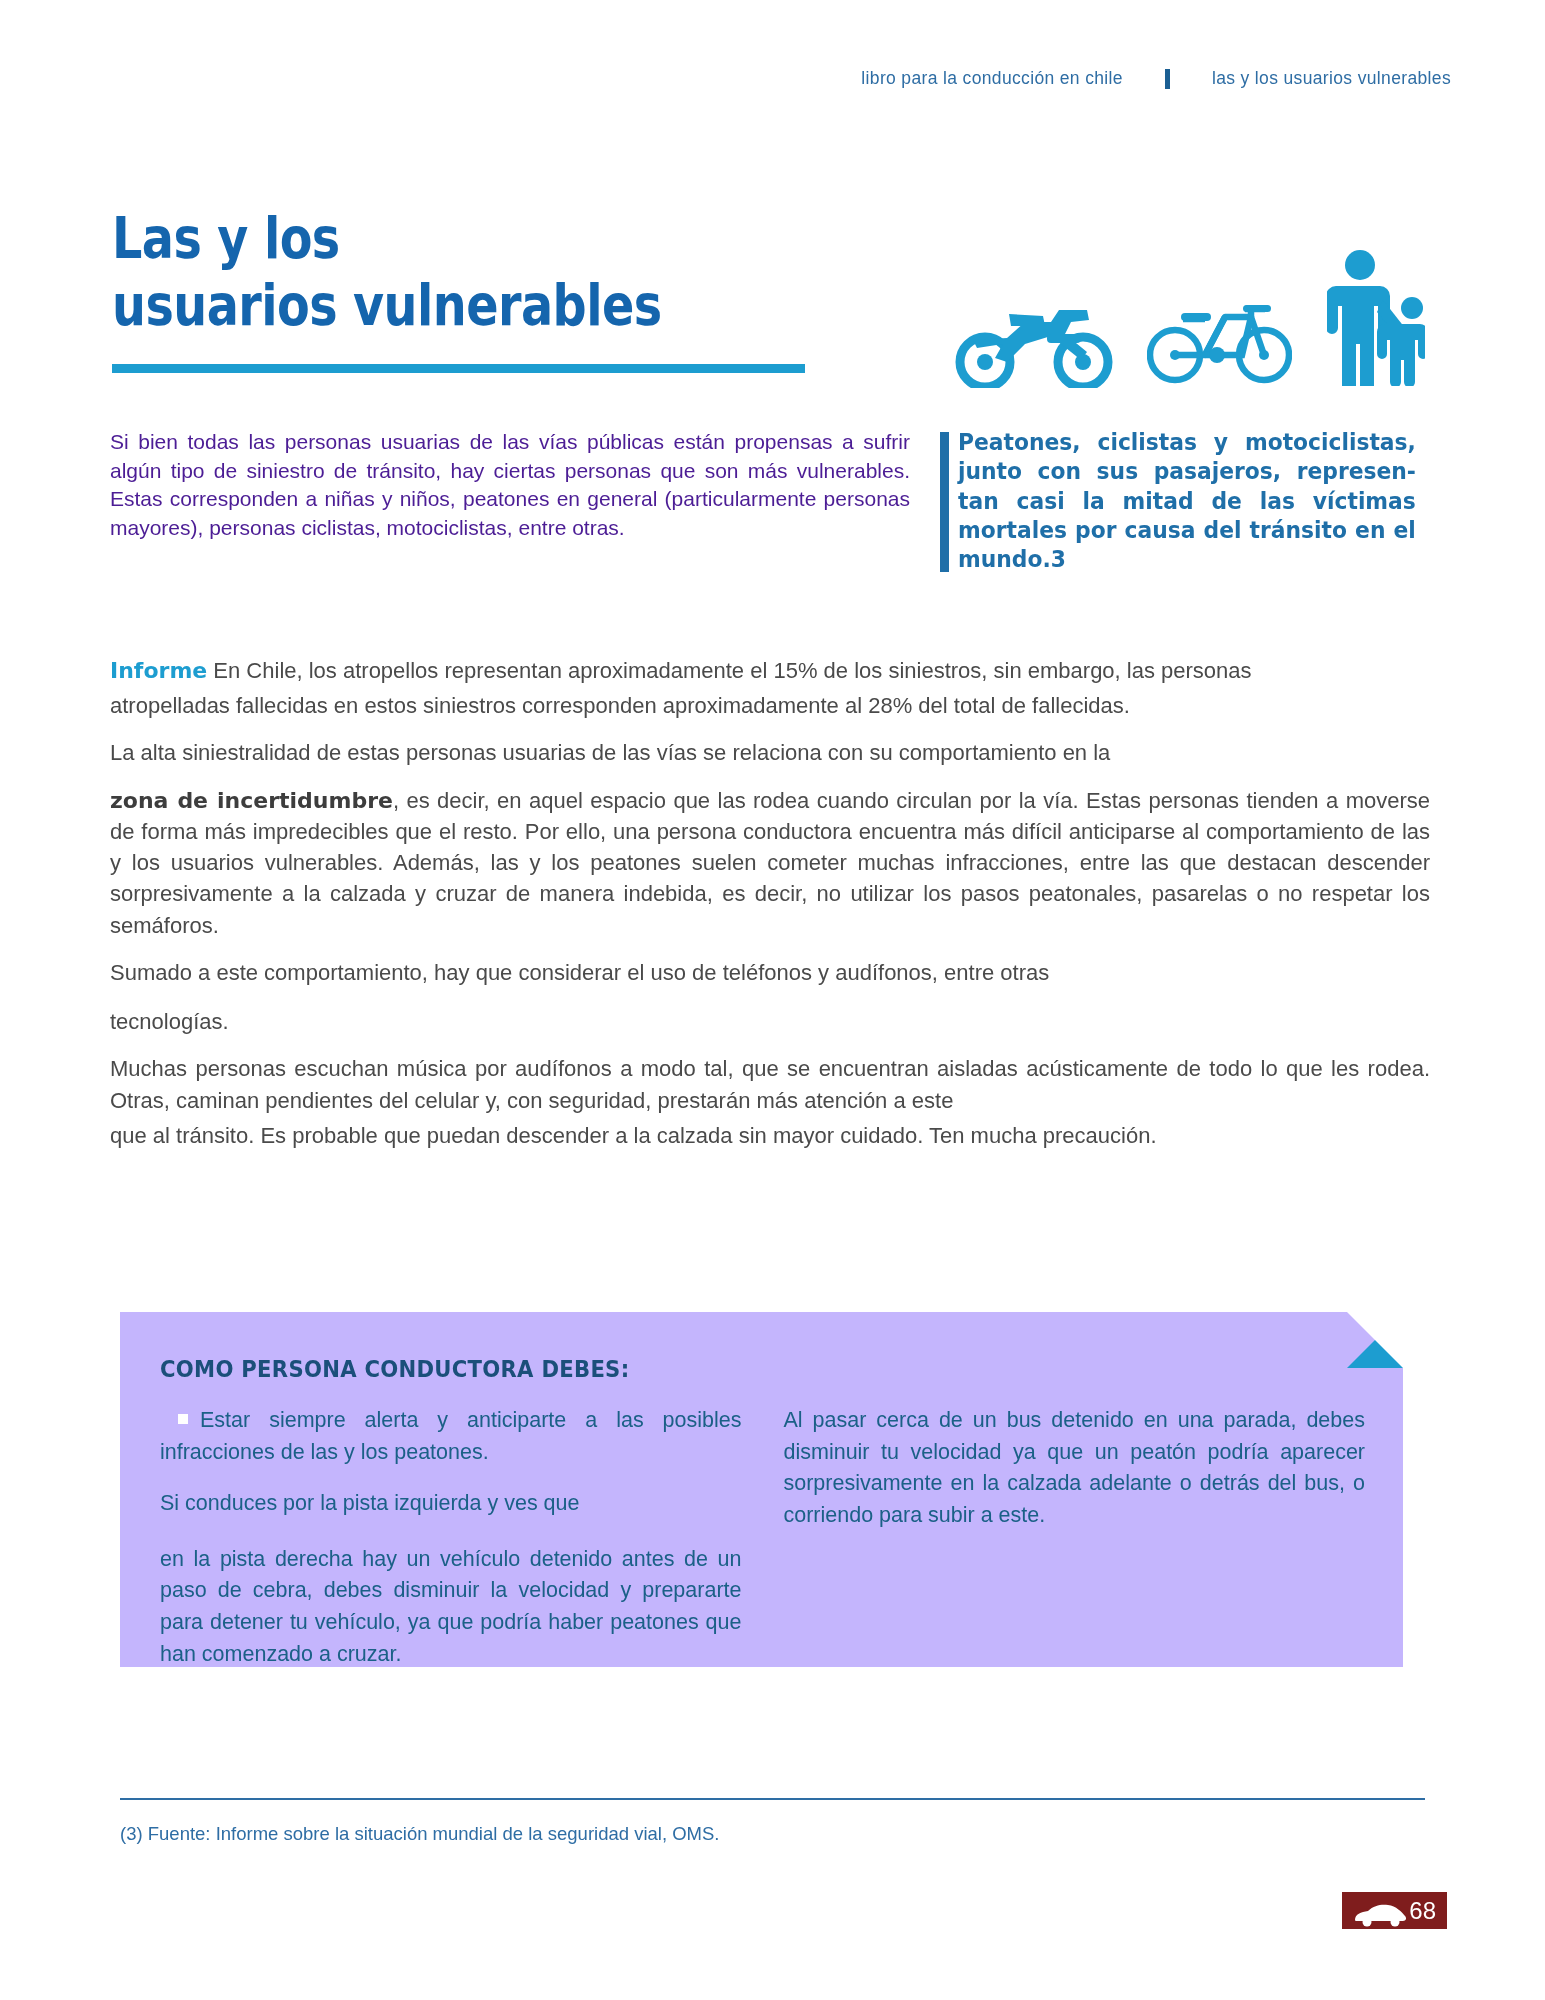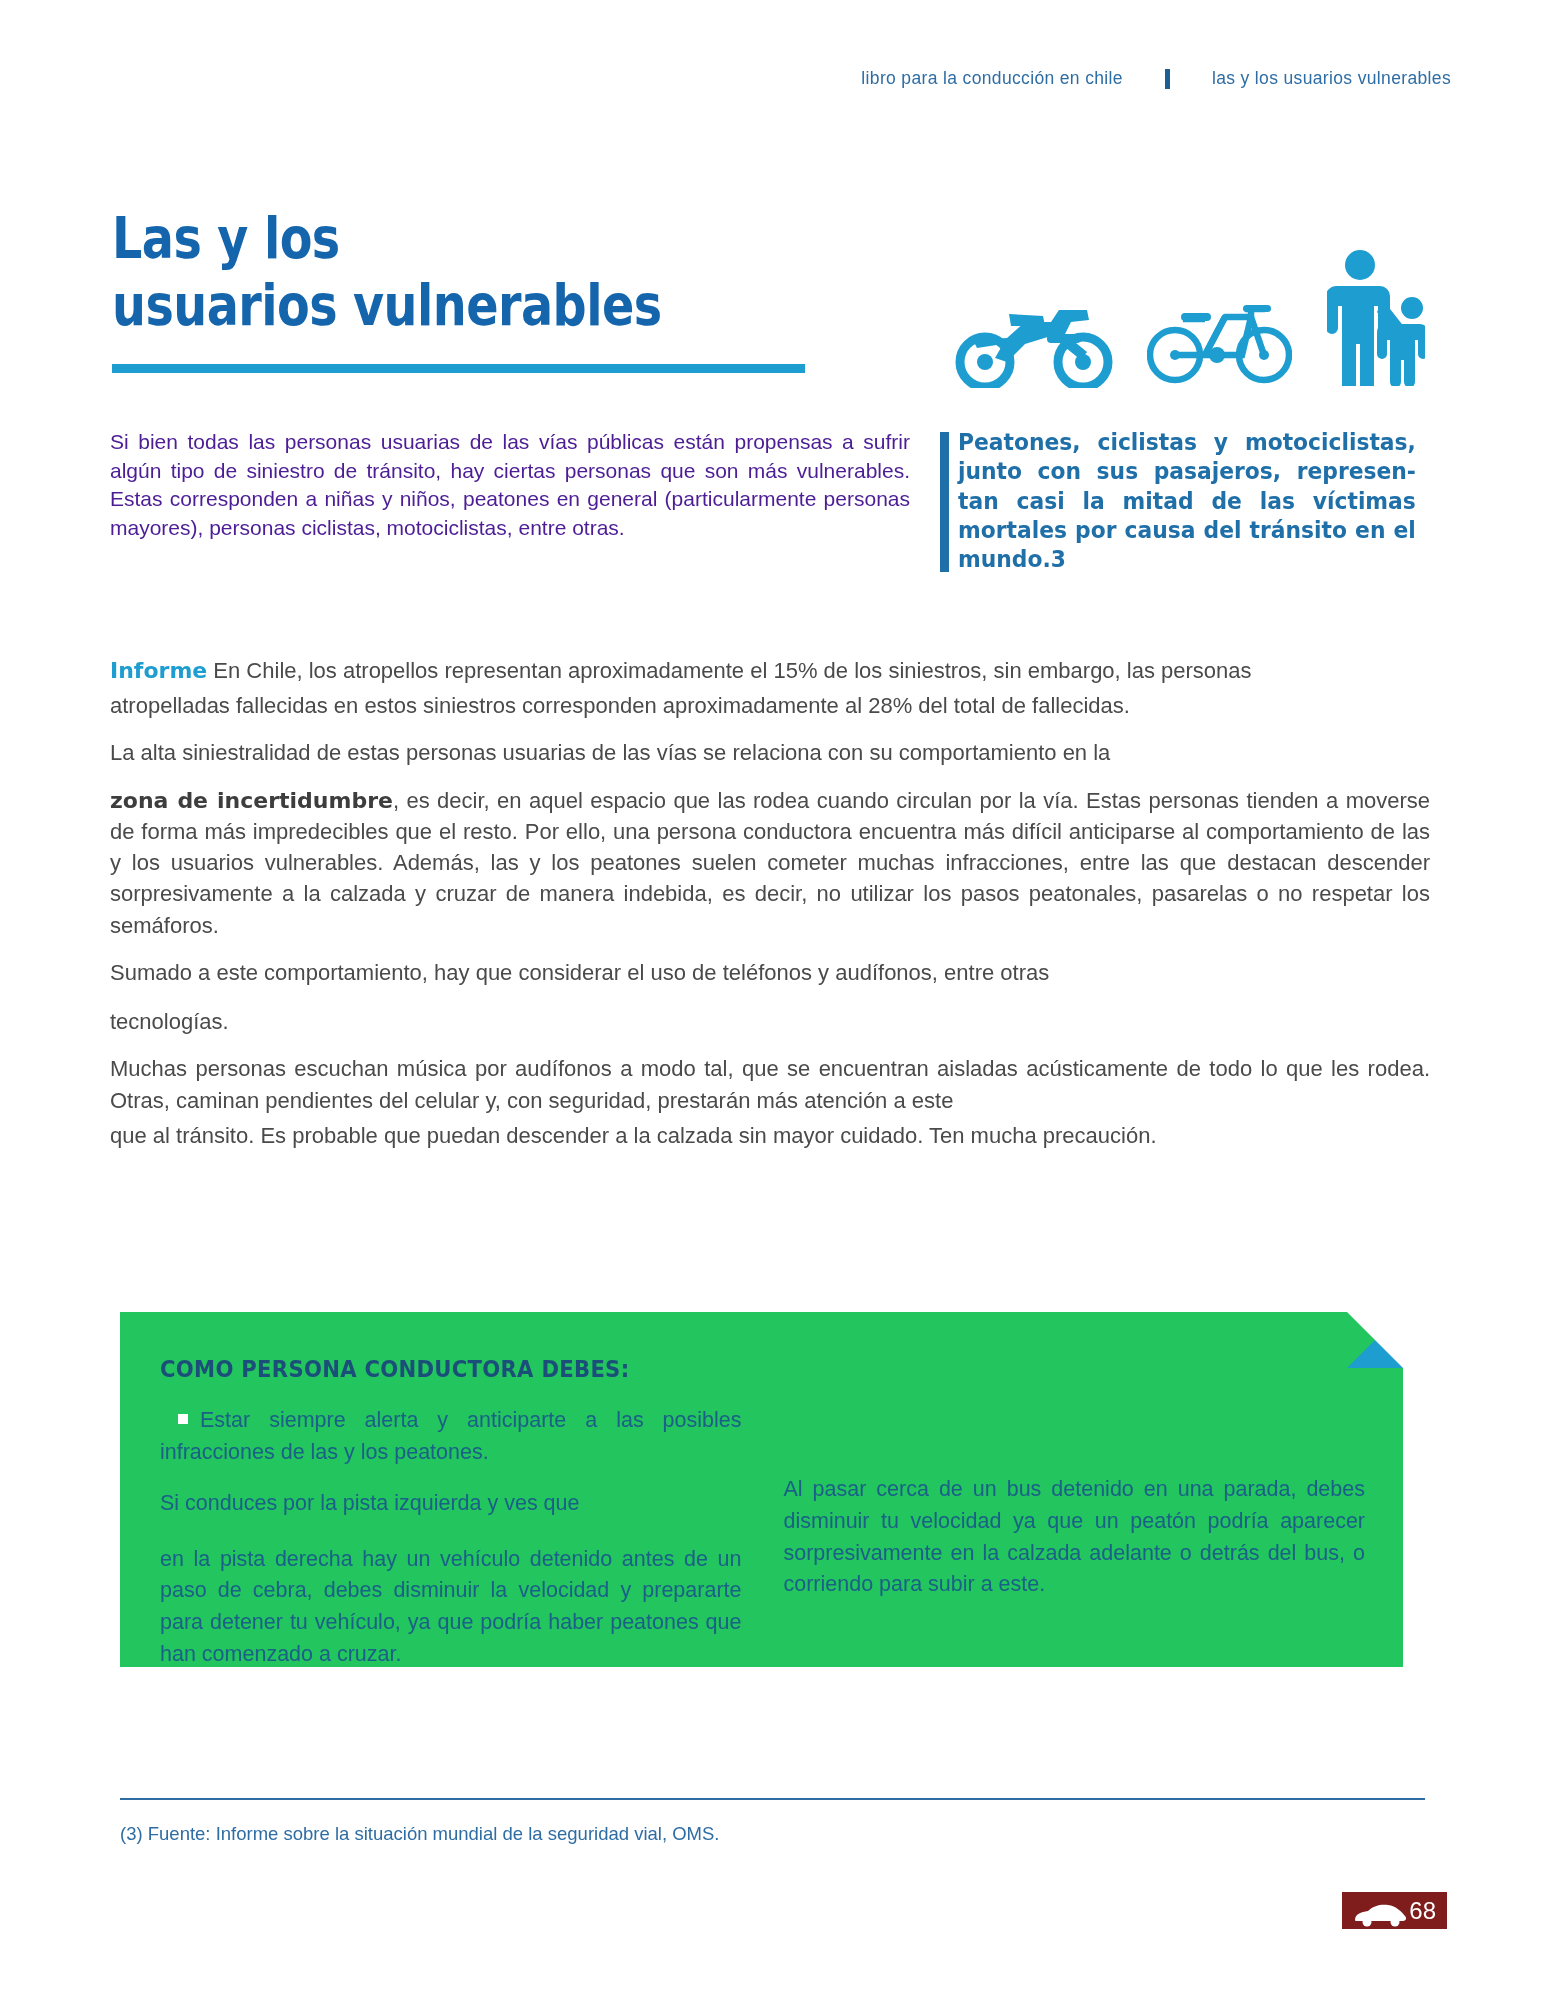--- a/index.html
+++ b/index.html
@@ -162,21 +162,21 @@
     margin-top: 18px;
   }
 
   
   .advice-box {
     position: absolute;
     left: 120px;
     top: 1312px;
     width: 1283px;
     height: 355px;
-    background: #22c55e;
+    background: #c4b5fd;
   }
   .advice-fold {
     position: absolute;
     right: 0;
     top: 0;
     width: 0;
     height: 0;
     border-top: 56px solid #ffffff;
     border-left: 56px solid transparent;
   }
@@ -201,21 +201,20 @@
     transform: scaleX(0.94);
     transform-origin: left top;
   }
   .advice-cols {
     position: absolute;
     left: 40px;
     top: 93px;
     width: 1205px;
     display: flex;
     gap: 42px;
-    align-items: center;
   }
   .advice-col { width: 582px; }
   .advice-item {
     font-size: 21.5px;
     line-height: 1.47;
     color: #1b6087;
     margin-bottom: 20px;
     text-align: justify;
     text-justify: inter-word;
   }

